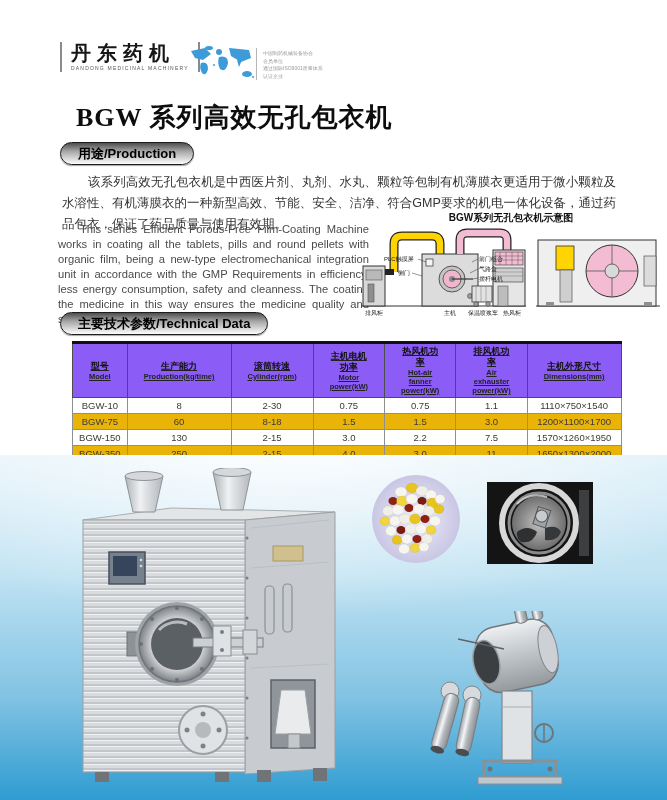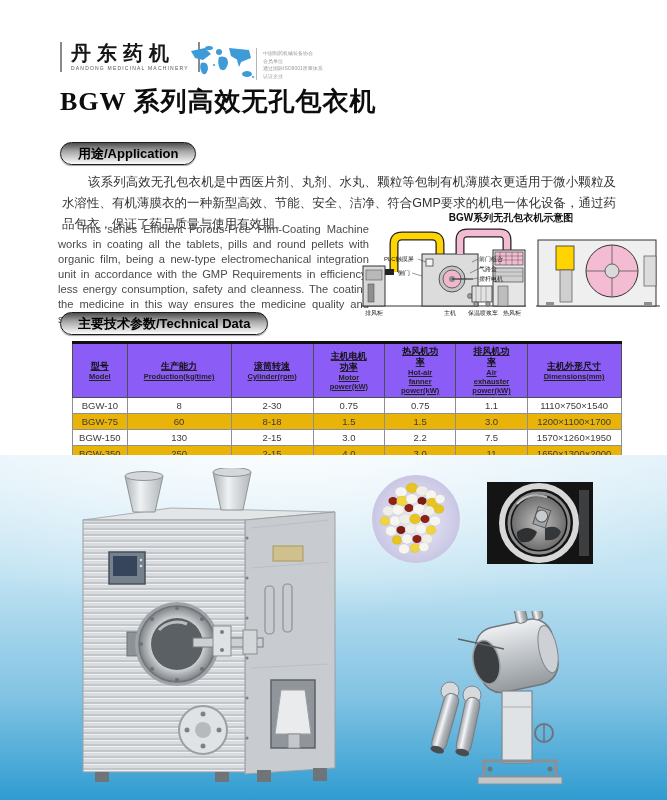--- a/index.html
+++ b/index.html
@@ -11,21 +11,21 @@
   .logo{left:60px;top:42px;display:flex;align-items:center;gap:9px;}
   .logo-bar{width:2px;height:30px;background:#8a8a8a;}
   .logo-name{font-family:"Liberation Serif",serif;font-weight:bold;font-size:20px;
              letter-spacing:6px;color:#161616;line-height:20px;text-align:left;}
   .logo-sub{font-size:5px;letter-spacing:1.2px;color:#555;text-align:center;margin-top:2px;}
   .map-wrap{left:186px;top:44px;width:70px;height:38px;}
   .hdr-divider{left:256px;top:48px;width:1px;height:32px;background:#b5b5b5;}
   .certs{left:263px;top:50px;width:90px;font-size:5px;line-height:7.5px;color:#9a9a9a;}
 
   
-  .title-cn{left:60px;top:84px;margin:0;font-family:"Liberation Serif",serif;
+  .title-cn{left:60px;top:84px;margin:16px;font-family:"Liberation Serif",serif;
             font-weight:bold;font-size:26px;letter-spacing:1px;color:#0d0d0d;white-space:nowrap;}
   .title-en{left:60px;top:115px;margin:0;font-family:"Liberation Serif",serif;
             font-weight:bold;font-size:15px;color:#111;white-space:nowrap;}
 
   
   .pill{display:inline-flex;align-items:center;height:21px;padding:0 17px;border-radius:12px;
         background:linear-gradient(180deg,#4e4e4e 0%,#a7a7a7 40%,#fdfdfd 100%);
         border:1.5px solid #1d1d1d;font-weight:bold;font-size:13px;color:#000;
         box-shadow:0 1px 1px rgba(0,0,0,.35);}
   .badge-app{left:60px;top:142px;}
@@ -94,21 +94,21 @@
 
   <div class="abs certs">
     <div>中国制药机械装备协会</div>
     <div>会员单位</div>
     <div>通过国际ISO9001质量体系</div>
     <div>认证企业</div>
   </div>
 
   <h1 class="abs title-cn">BGW 系列高效无孔包衣机</h1>
 
-  <div class="abs pill badge-app">用途/Application</div>
+  <div class="abs pill badge-app">用途/Production</div>
   <p class="abs para-cn">该系列高效无孔包衣机是中西医片剂、丸剂、水丸、颗粒等包制有机薄膜衣更适用于微小颗粒及水溶性、有机薄膜衣的一种新型高效、节能、安全、洁净、符合GMP要求的机电一体化设备，通过药品包衣，保证了药品质量与使用有效期。</p>
   <p class="abs para-en">This series Efficient Porous-Free Film-Coating Machine works in coating all the tablets, pills and round pellets with organic film, being a new-type electromechanical integration unit in accordance with the GMP Requirements in efficiency, less energy consumption, safety and cleanness. The coating the medicine in this way ensures the medicine quality and safety period.</p>
 
   <div class="abs diagram">
     <div class="diagram-title">BGW系列无孔包衣机示意图</div>
     <svg width="302" height="95" viewBox="0 0 302 95">
 
       <line x1="2" y1="80" x2="166" y2="80" stroke="#333" stroke-width="1"></line>
       <line x1="176" y1="80" x2="300" y2="80" stroke="#333" stroke-width="1"></line>
 

